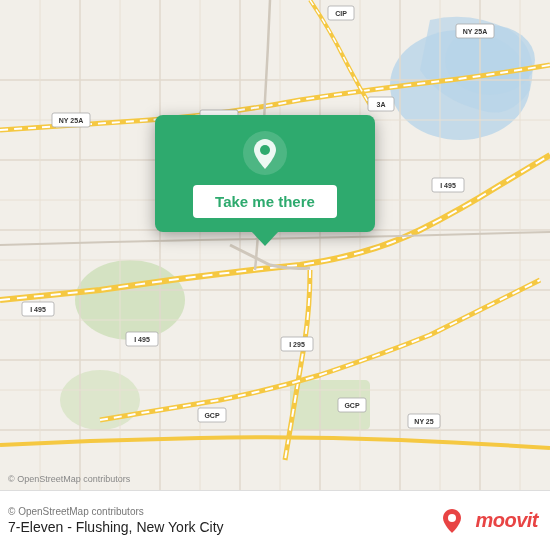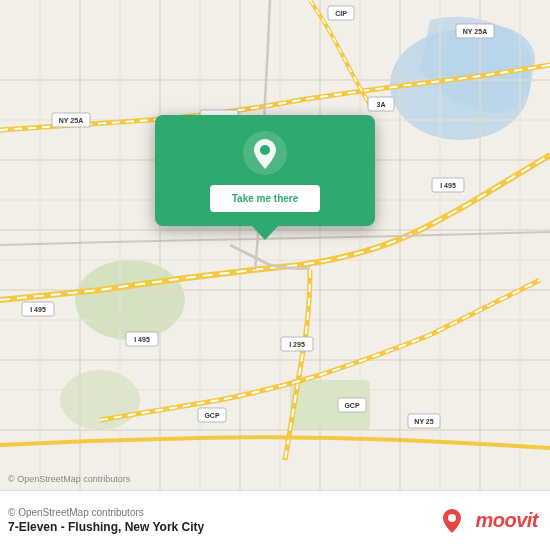--- a/index.html
+++ b/index.html
@@ -60,21 +60,21 @@
       height: 44px;
       margin-bottom: 10px;
     }
 
     #take-me-there-btn {
       background: white;
       color: #2eaa6e;
       border: none;
       border-radius: 4px;
       padding: 8px 22px;
-      font-size: 10px;
+      font-size: 15px;
       font-weight: 600;
       cursor: pointer;
       white-space: nowrap;
       text-align: center;
     }
 
     
     #bottom-bar {
       width: 550px;
       height: 60px;
@@ -91,23 +91,23 @@
       flex-direction: column;
     }
 
     #copyright-text {
       font-size: 10px;
       color: #777;
       margin-bottom: 2px;
     }
 
     #location-name {
-      font-size: 12px;
+      font-size: 14px;
       color: #222;
-      font-weight: 700;
+      font-weight: 400;
     }
 
     
     #moovit-logo {
       display: flex;
       align-items: center;
       gap: 9px;
     }
 
     .moovit-pin {

